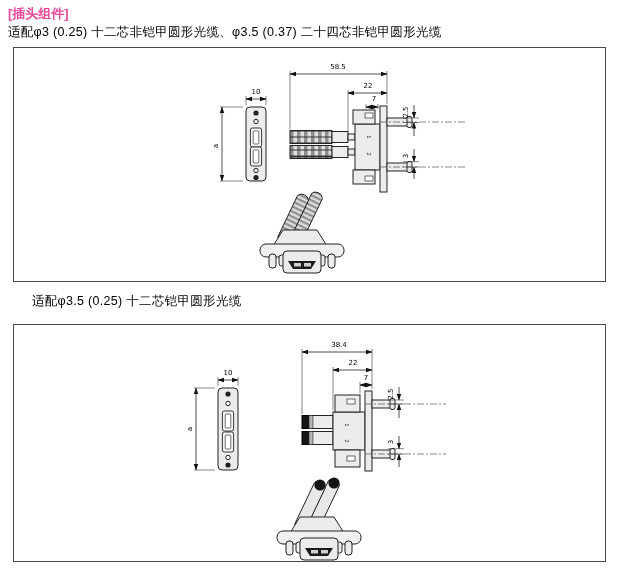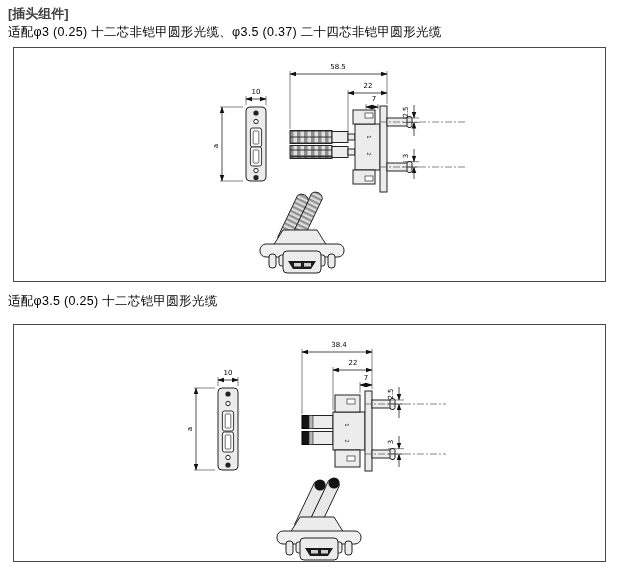--- a/index.html
+++ b/index.html
@@ -1,20 +1,20 @@
 <!DOCTYPE html>
 <html><head>
 <meta charset="utf-8">
 <style>
   html,body{margin:0;padding:0;}
   body{width:619px;height:581px;background:#fff;position:relative;overflow:hidden;
        font-family:"Liberation Sans",sans-serif;}
-  .title{position:absolute;left:8px;top:5px;font-size:13px;font-weight:bold;color:#404040;}
+  .title{position:absolute;left:8px;top:5px;font-size:13px;font-weight:bold;color:#ec4899;}
   .caption{position:absolute;left:8px;font-size:12.5px;color:#000;letter-spacing:.3px;}
-  #cap1{top:24px;} #cap2{top:293px;}
+  #cap1{top:24px;} #cap2{top:293px;margin-left:24px;}
   .panel{position:absolute;left:13px;width:591px;border:1px solid #4a4a4a;background:#fff;}
   #p1{top:47px;height:233px;} #p2{top:324px;height:236px;}
   svg{display:block;}
   .part{fill:#ececec;stroke:#222;stroke-width:1;}
   .part2{fill:#f6f6f6;stroke:#222;stroke-width:.9;}
   .part3{fill:#fff;stroke:#333;stroke-width:.7;}
   .oc{fill:#fff;stroke:#222;stroke-width:1;}
   .ext,.tick{stroke:#333;stroke-width:.6;fill:none;}
   .dim{stroke:#222;stroke-width:.8;marker-start:url(#s1a);marker-end:url(#s1a);}
   .dimE{stroke:#222;stroke-width:.8;marker-end:url(#s1a);}

